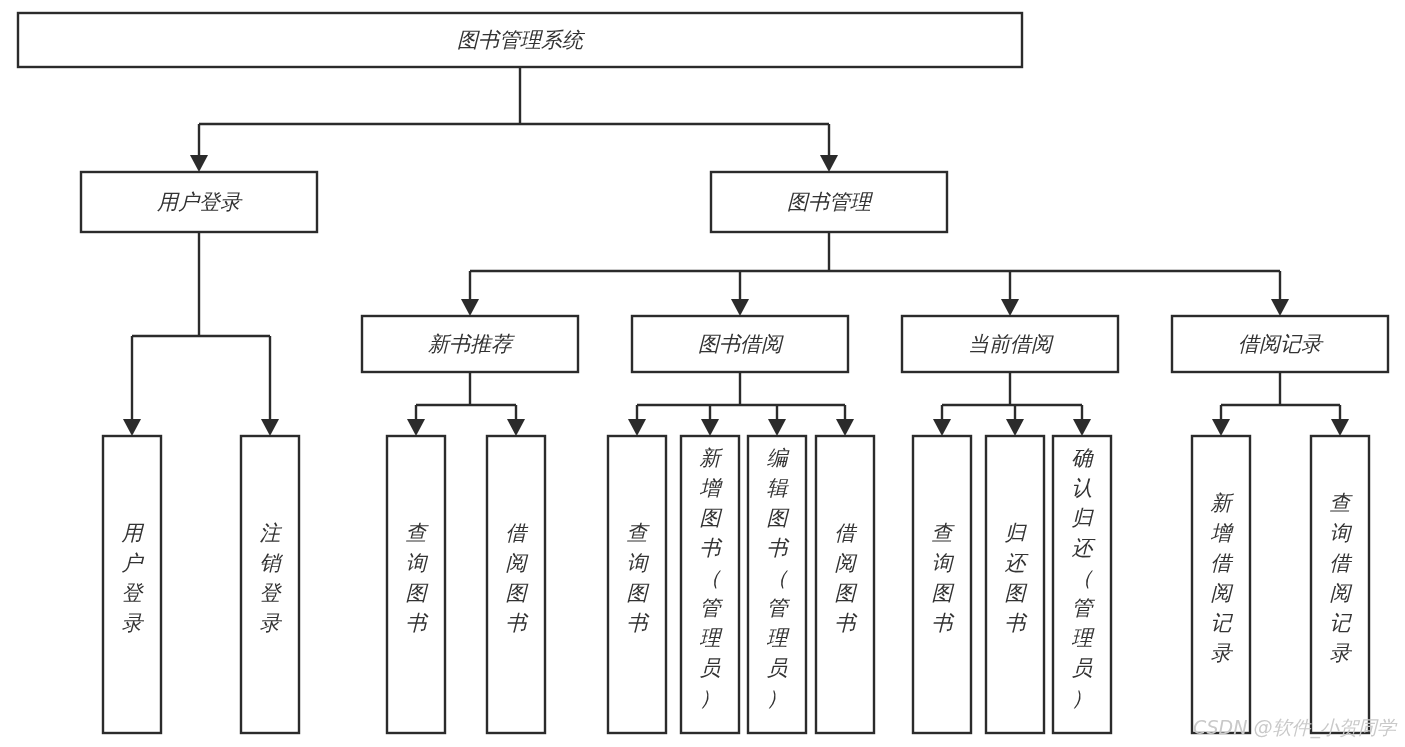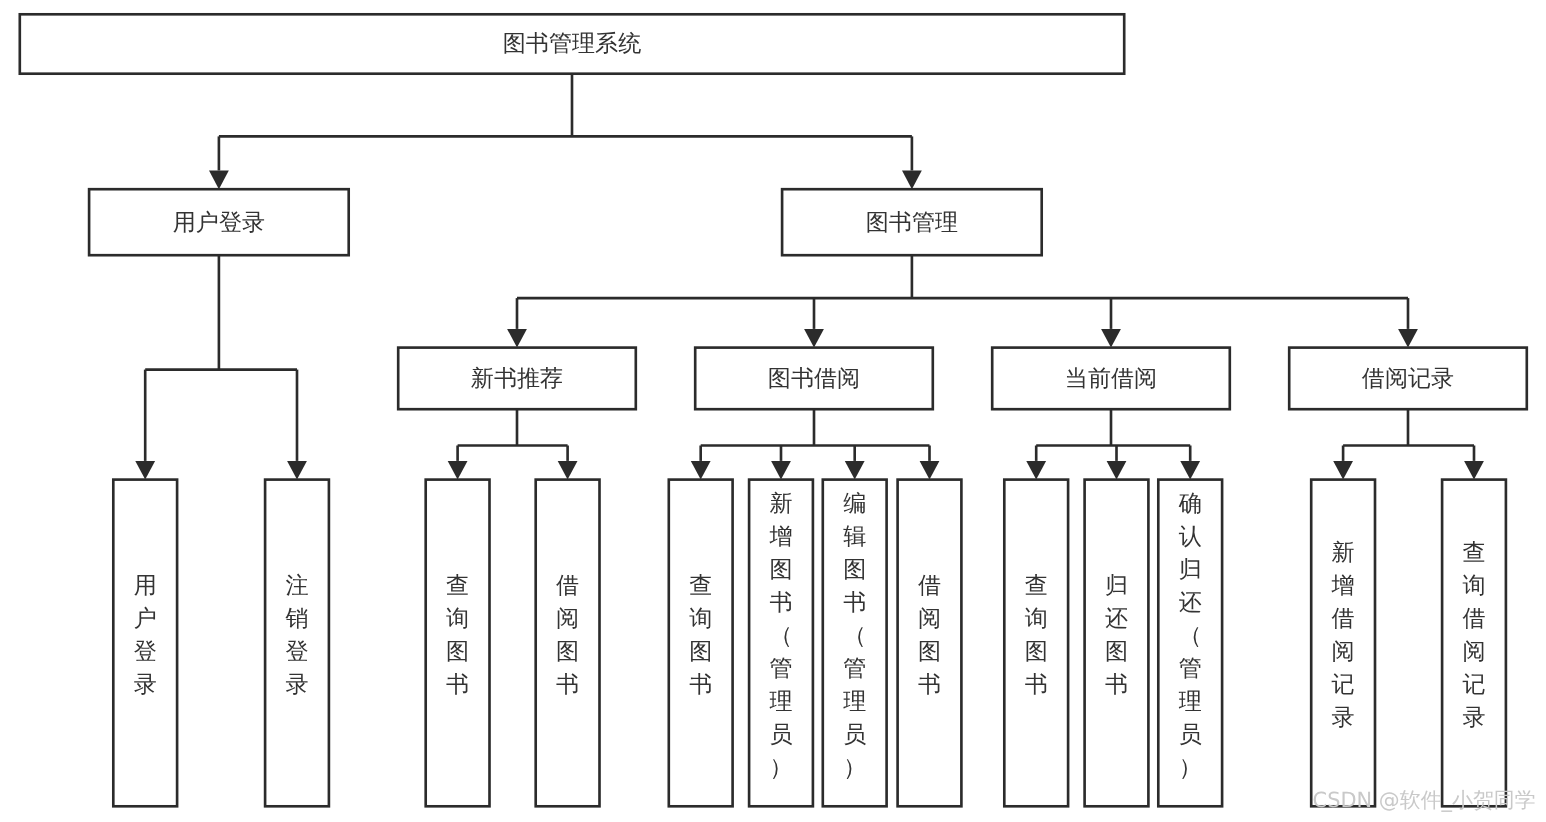--- a/index.html
+++ b/index.html
@@ -10,20 +10,21 @@
   }
   body {
     font-family: "Liberation Sans", "DejaVu Sans", sans-serif;
   }
   #diagram-root {
     position: relative;
     width: 1405px;
     height: 747px;
     background: #ffffff;
     overflow: hidden;
+    font-style: italic;
   }
   svg#flow-svg {
     position: absolute;
     left: 0;
     top: 0;
     width: 1405px;
     height: 747px;
     display: block;
   }
   .node-rect {

